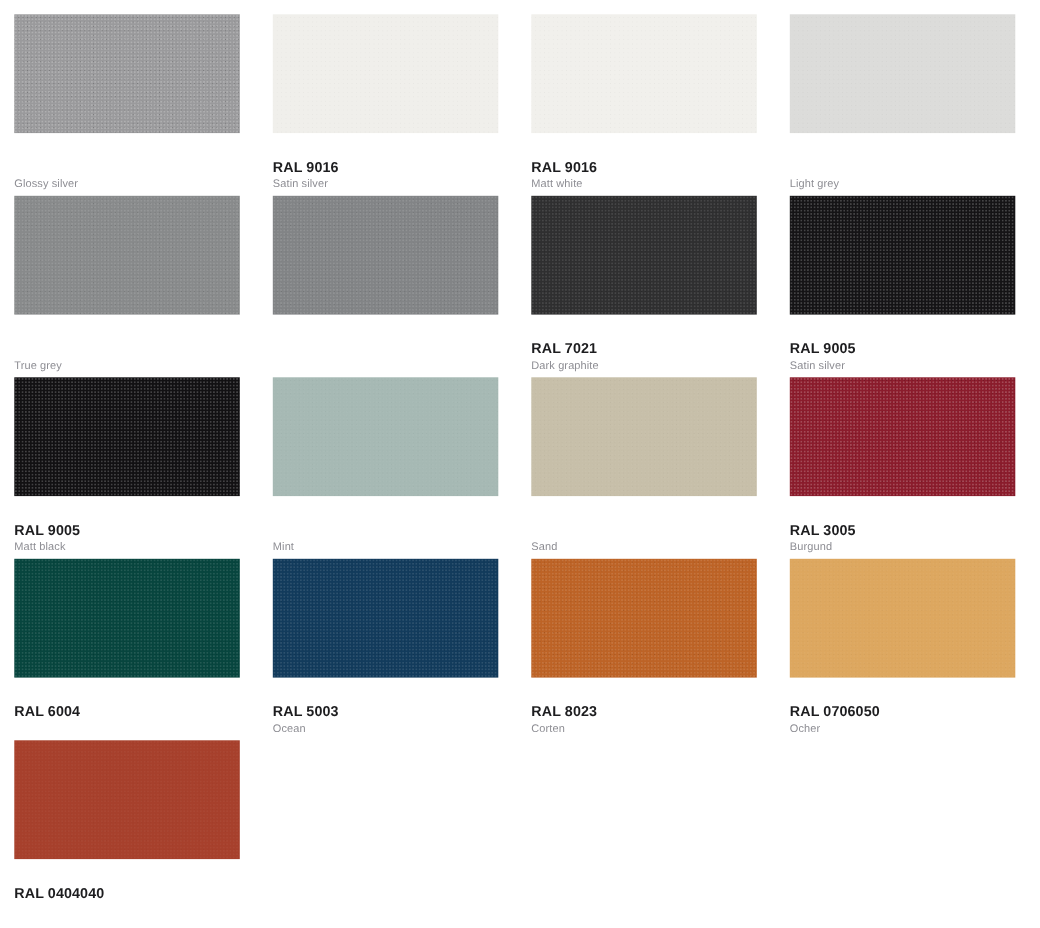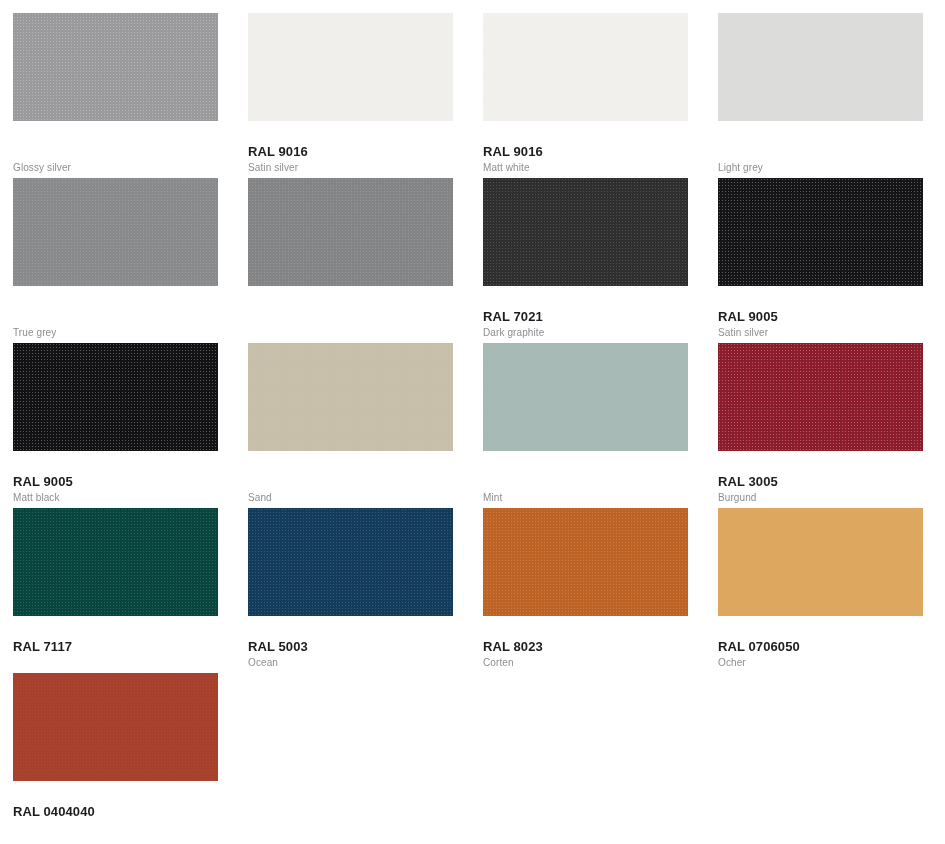--- a/index.html
+++ b/index.html
@@ -139,42 +139,42 @@
       </div>
     </div>
     <div class="swatch-cell">
       <div class="swatch-chip grain-strong" style="background: rgb(18, 17, 19);"></div>
       <div class="swatch-caption">
         <span class="swatch-code">RAL 9005</span>
         <span class="swatch-name">Matt black</span>
       </div>
     </div>
     <div class="swatch-cell no-code">
+      <div class="swatch-chip grain-none" style="background: rgb(166, 185, 180);"></div>
+      <div class="swatch-caption">
+        <span class="swatch-name">Mint</span>
+      </div>
+    </div>
+    <div class="swatch-cell no-code">
       <div class="swatch-chip grain-none" style="background: rgb(199, 191, 169);"></div>
       <div class="swatch-caption">
         <span class="swatch-name">Sand</span>
-      </div>
-    </div>
-    <div class="swatch-cell no-code">
-      <div class="swatch-chip grain-none" style="background: rgb(166, 185, 180);"></div>
-      <div class="swatch-caption">
-        <span class="swatch-name">Mint</span>
       </div>
     </div>
     <div class="swatch-cell">
       <div class="swatch-chip grain-strong" style="background: rgb(139, 28, 44);"></div>
       <div class="swatch-caption">
         <span class="swatch-code">RAL 3005</span>
         <span class="swatch-name">Burgund</span>
       </div>
     </div>
     <div class="swatch-cell">
       <div class="swatch-chip" style="background: rgb(7, 69, 62);"></div>
       <div class="swatch-caption">
-        <span class="swatch-code">RAL 7117</span>
+        <span class="swatch-code">RAL 6004</span>
       </div>
     </div>
     <div class="swatch-cell">
       <div class="swatch-chip" style="background: rgb(18, 59, 92);"></div>
       <div class="swatch-caption">
         <span class="swatch-code">RAL 5003</span>
         <span class="swatch-name">Ocean</span>
       </div>
     </div>
     <div class="swatch-cell">

